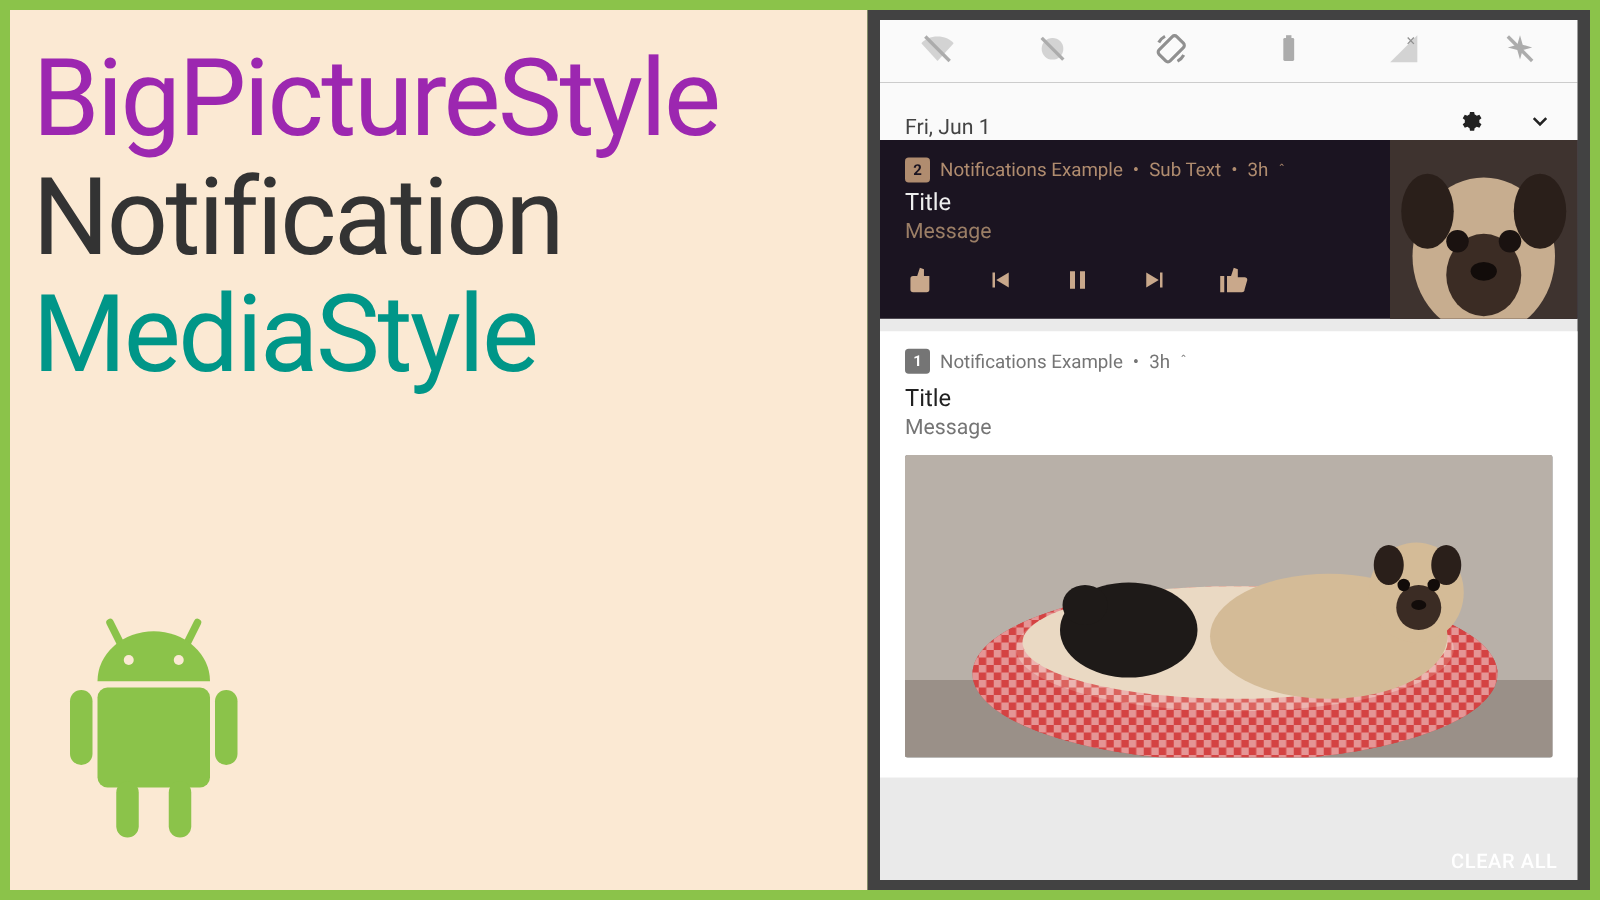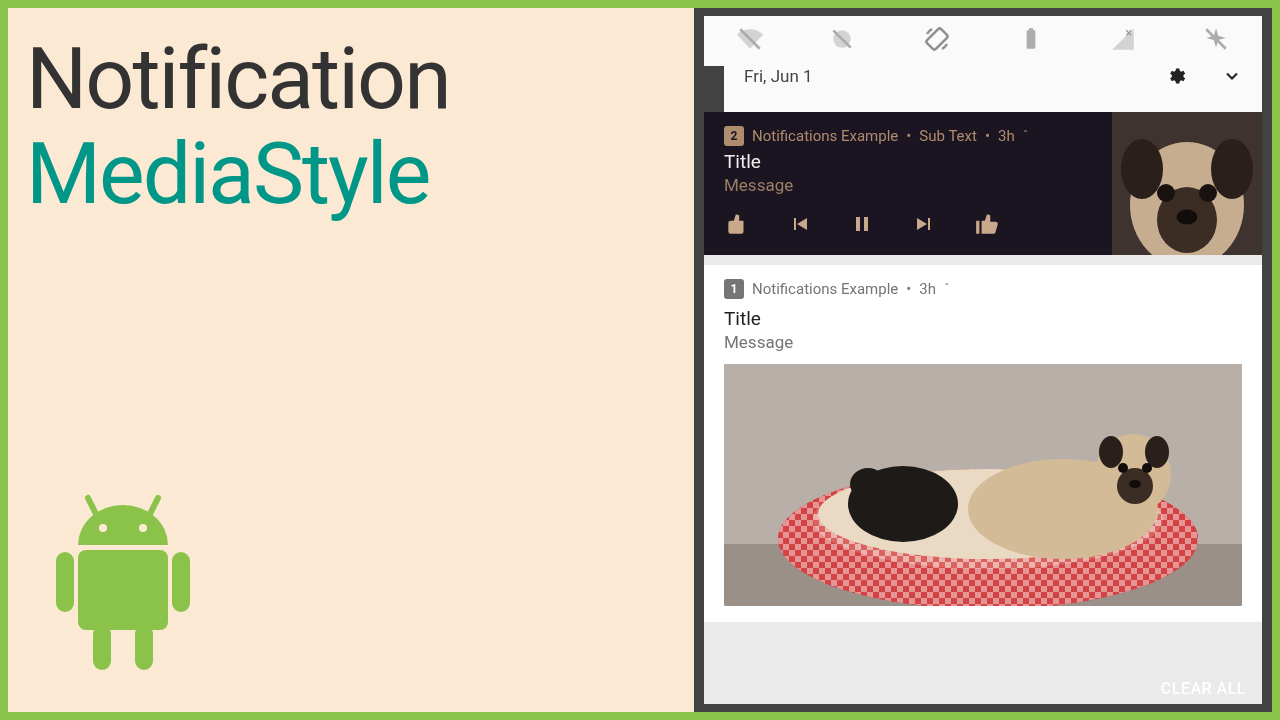--- a/index.html
+++ b/index.html
@@ -7,21 +7,21 @@
 .frame{position:absolute;top:8px;left:8px;right:8px;bottom:8px;display:flex;}
 .left-panel{flex:1;background:#FBE9D3;padding:24px 18px 0 18px;position:relative;}
 .title-line{font-size:86px;line-height:1.1;letter-spacing:-2px;}
 .l1{color:#9C27B0;}
 .l2{color:#009688;}
 .l3{color:#333;}
 .android-logo{position:absolute;bottom:18px;left:30px;}
 .phone{width:578px;background:#424242;padding:8px 10px 8px 10px;display:flex;flex-direction:column;position:relative;}
 .statusbar{background:#fafafa;height:50px;display:flex;justify-content:space-around;align-items:center;color:#6d6d6d;}
 .statusbar svg{opacity:.55;}
-.date-row{background:#fafafa;height:46px;display:flex;align-items:flex-start;padding:0 20px;color:#444;font-size:17px;margin-left:20px;}
+.date-row{background:#fafafa;height:46px;display:flex;align-items:flex-end;padding:0 20px;color:#444;font-size:17px;}
 .date-row .spacer{flex:1;}
 .date-row .gear{margin-right:36px;}
 .shade{background:#eaeaea;flex:1;display:flex;flex-direction:column;gap:10px;padding:0 0 0 0;}
 .media-notif{background:#1b1421;display:flex;color:#c9a88b;position:relative;margin-top:0;}
 .media-left{flex:1;padding:14px 12px 14px 20px;}
 .notif-header{display:flex;align-items:center;gap:8px;font-size:15px;color:#b08c6f;}
 .badge{width:20px;height:20px;border-radius:3px;display:flex;align-items:center;justify-content:center;font-size:12px;font-weight:bold;}
 .media-notif .badge{background:#b08c6f;color:#1b1421;}
 .media-title{color:#eee;font-size:19px;margin-top:4px;}
 .media-msg{color:#9b7e66;font-size:17px;margin-top:2px;}
@@ -36,20 +36,21 @@
 .bigpic-msg{color:#757575;font-size:17px;margin-top:2px;}
 .bigimg{margin-top:12px;height:242px;background:#888;border-radius:2px;overflow:hidden;position:relative;}
 .clear-all{position:absolute;bottom:14px;right:26px;color:#fff;font-size:16px;font-weight:500;letter-spacing:.5px;cursor:pointer;}
 .chev{font-size:12px;}
 </style>
 </head>
 <body>
 
 <div class="frame">
   <div class="left-panel">
+    <div class="title-line l1">BigPictureStyle</div>
     <div class="title-line l3">Notification</div>
     <div class="title-line l2">MediaStyle</div>
     <div class="android-logo">
       <svg width="170" height="200" viewBox="0 0 170 200">
         <g fill="#8BC34A">
           <line x1="50" y1="8" x2="60" y2="28" stroke="#8BC34A" stroke-width="6" stroke-linecap="round"></line>
           <line x1="120" y1="8" x2="110" y2="28" stroke="#8BC34A" stroke-width="6" stroke-linecap="round"></line>
           <path d="M40 55 a45 40 0 0 1 90 0 z"></path>
           <circle cx="65" cy="38" r="4" fill="#FBE9D3"></circle>
           <circle cx="105" cy="38" r="4" fill="#FBE9D3"></circle>

